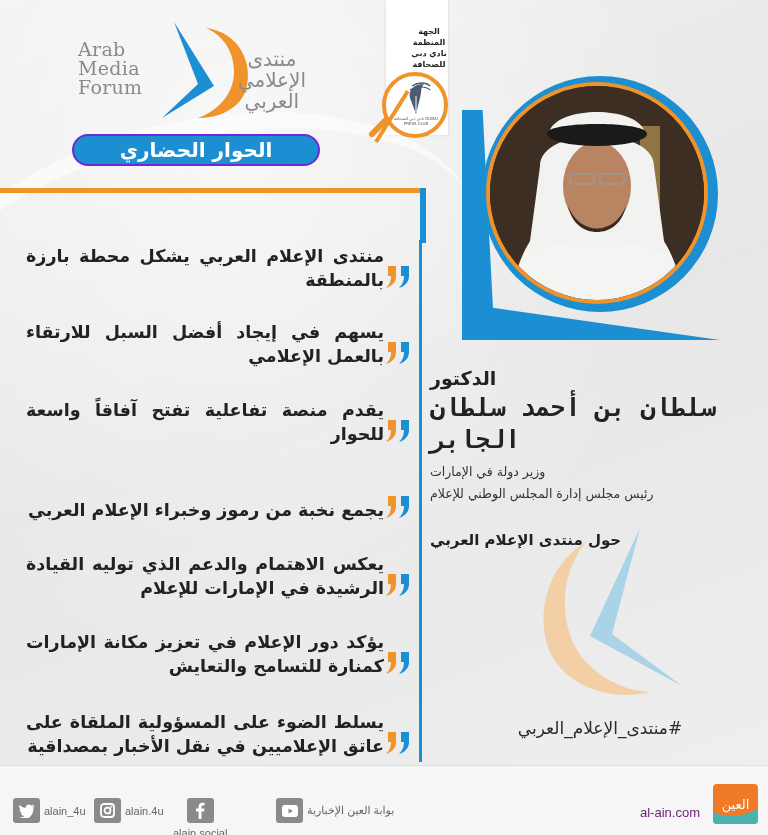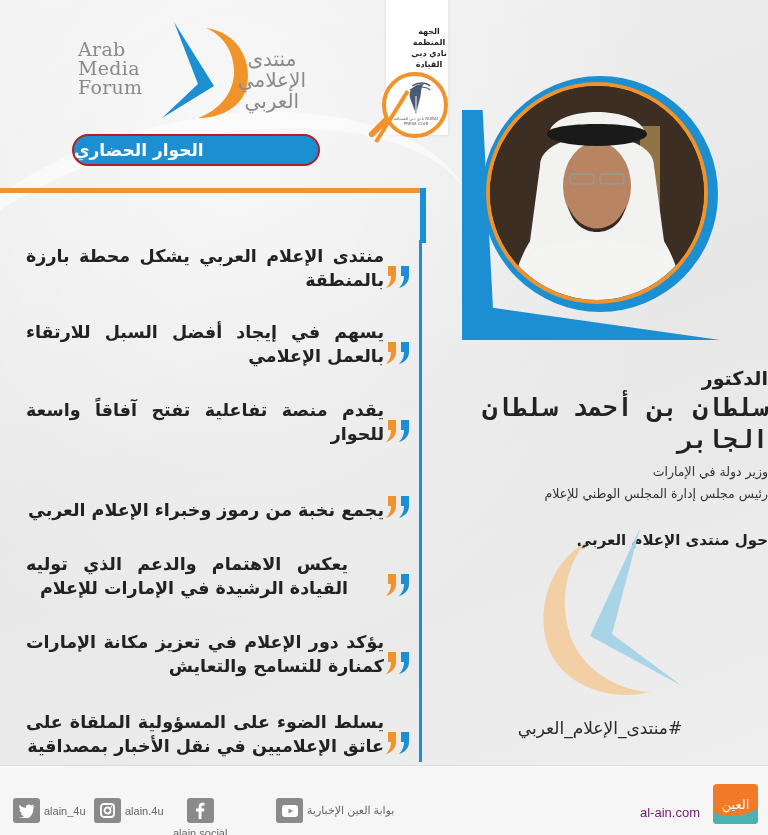--- a/index.html
+++ b/index.html
@@ -56,22 +56,22 @@
   }
   .dpc-logo { position: absolute; left: 398px; top: 80px; width: 36px; height: 36px; }
   .dpc-text {
     position: absolute; left: 390px; top: 116px; width: 52px; text-align: center;
     font-size: 4px; color: #555; line-height: 5px;
   }
 
   
   .section-pill {
     position: absolute; left: 72px; top: 134px; width: 248px; height: 32px;
-    background: #1b8fd1; border-radius: 16px; border: 2px solid #b91c1c;
-    color: #fff; font-weight: bold; font-size: 17px; text-align: left;
+    background: #1b8fd1; border-radius: 16px; border: 2px solid #6d28d9;
+    color: #fff; font-weight: bold; font-size: 20px; text-align: center;
     line-height: 28px; direction: rtl;
   }
 
   
   .orange-hline { position: absolute; left: 0; top: 188px; width: 424px; height: 5px; background: #f0932b; }
   .orange-diag2 {
     position: absolute; left: 376px; top: 140px; width: 60px; height: 4px;
     background: #f0932b; transform: rotate(-58deg); transform-origin: left center;
   }
   .blue-vline { position: absolute; left: 420px; top: 188px; width: 6px; height: 55px; background: #1b8fd1; }
@@ -103,21 +103,21 @@
     position: absolute; left: 486px; top: 82px; width: 222px; height: 222px; border-radius: 50%;
     background: #f0932b;
   }
   .portrait {
     position: absolute; left: 490px; top: 86px; width: 214px; height: 214px; border-radius: 50%;
     overflow: hidden;
     background: radial-gradient(circle at 50% 35%, #6b5038 0%, #3a2c20 60%, #1e1712 100%);
   }
 
   
-  .bio { position: absolute; left: 430px; top: 366px; width: 338px; text-align: right; direction: rtl; }
+  .bio { position: absolute; left: 430px; top: 366px; width: 338px; text-align: left; direction: rtl; }
   .bio-title { font-weight: bold; font-size: 19px; line-height: 24px; color: #222; }
   .bio-name { font-weight: bold; font-size: 25px; line-height: 32px; color: #222; margin-top: 4px; font-family: Liberation Mono, monospace; }
   .bio-role { font-size: 12.5px; line-height: 20px; color: #333; margin-top: 4px; }
   .bio-about { font-weight: bold; font-size: 15px; line-height: 20px; color: #222; margin-top: 26px; }
 
   .big-mark { position: absolute; left: 520px; top: 524px; width: 180px; height: 180px; }
   .hashtag {
     position: absolute; left: 470px; top: 718px; width: 260px; text-align: center; direction: rtl;
     font-size: 17px; color: #2a2a2a;
   }
@@ -153,21 +153,21 @@
     <div>منتدى</div>
     <div>الإعلامي</div>
     <div>العربي</div>
   </div>
 </div>
 
 <div class="organizer">
   <div class="organizer-title">
     <div>الجهة المنظمة</div>
     <div>نادي دبي</div>
-    <div>القيادة</div>
+    <div>للصحافة</div>
   </div>
 </div>
 <div class="organizer-handle"></div>
 <div class="organizer-ring"></div>
 <svg class="dpc-logo" viewBox="0 0 36 36">
   <path d="M18 34 L12 18 C10 10 16 4 26 4 C22 8 24 12 22 18 Z" fill="#4a5b73"></path>
   <path d="M14 6 C20 2 28 2 32 6" stroke="#4a5b73" stroke-width="1.5" fill="none"></path>
   <path d="M12 10 C18 6 28 6 32 10" stroke="#4a5b73" stroke-width="1.2" fill="none"></path>
   <line x1="18" y1="16" x2="18" y2="32" stroke="#fff" stroke-width="1"></line>
 </svg>
@@ -202,21 +202,21 @@
       </svg>
     <div class="bullet-text">يقدم منصة تفاعلية تفتح آفاقاً واسعة للحوار</div>
   </div>
   <div class="bullet" style="height:76px;">
     <svg class="quote-mark" viewBox="0 0 30 30">
         <path d="M4 4 H12 V14 C12 20 8 24 2 26 C6 22 7 18 7 14 H4 Z" fill="#f0932b"></path>
         <path d="M17 4 H25 V14 C25 20 21 24 15 26 C19 22 20 18 20 14 H17 Z" fill="#1b8fd1"></path>
       </svg>
     <div class="bullet-text">يجمع نخبة من رموز وخبراء الإعلام العربي</div>
   </div>
-  <div class="bullet" style="height:78px;gap:36px;">
+  <div class="bullet" style="height:78px;">
     <svg class="quote-mark" viewBox="0 0 30 30">
         <path d="M4 4 H12 V14 C12 20 8 24 2 26 C6 22 7 18 7 14 H4 Z" fill="#f0932b"></path>
         <path d="M17 4 H25 V14 C25 20 21 24 15 26 C19 22 20 18 20 14 H17 Z" fill="#1b8fd1"></path>
       </svg>
     <div class="bullet-text">يعكس الاهتمام والدعم الذي توليه القيادة الرشيدة في الإمارات للإعلام</div>
   </div>
   <div class="bullet" style="height:78px;">
     <svg class="quote-mark" viewBox="0 0 30 30">
         <path d="M4 4 H12 V14 C12 20 8 24 2 26 C6 22 7 18 7 14 H4 Z" fill="#f0932b"></path>
         <path d="M17 4 H25 V14 C25 20 21 24 15 26 C19 22 20 18 20 14 H17 Z" fill="#1b8fd1"></path>

